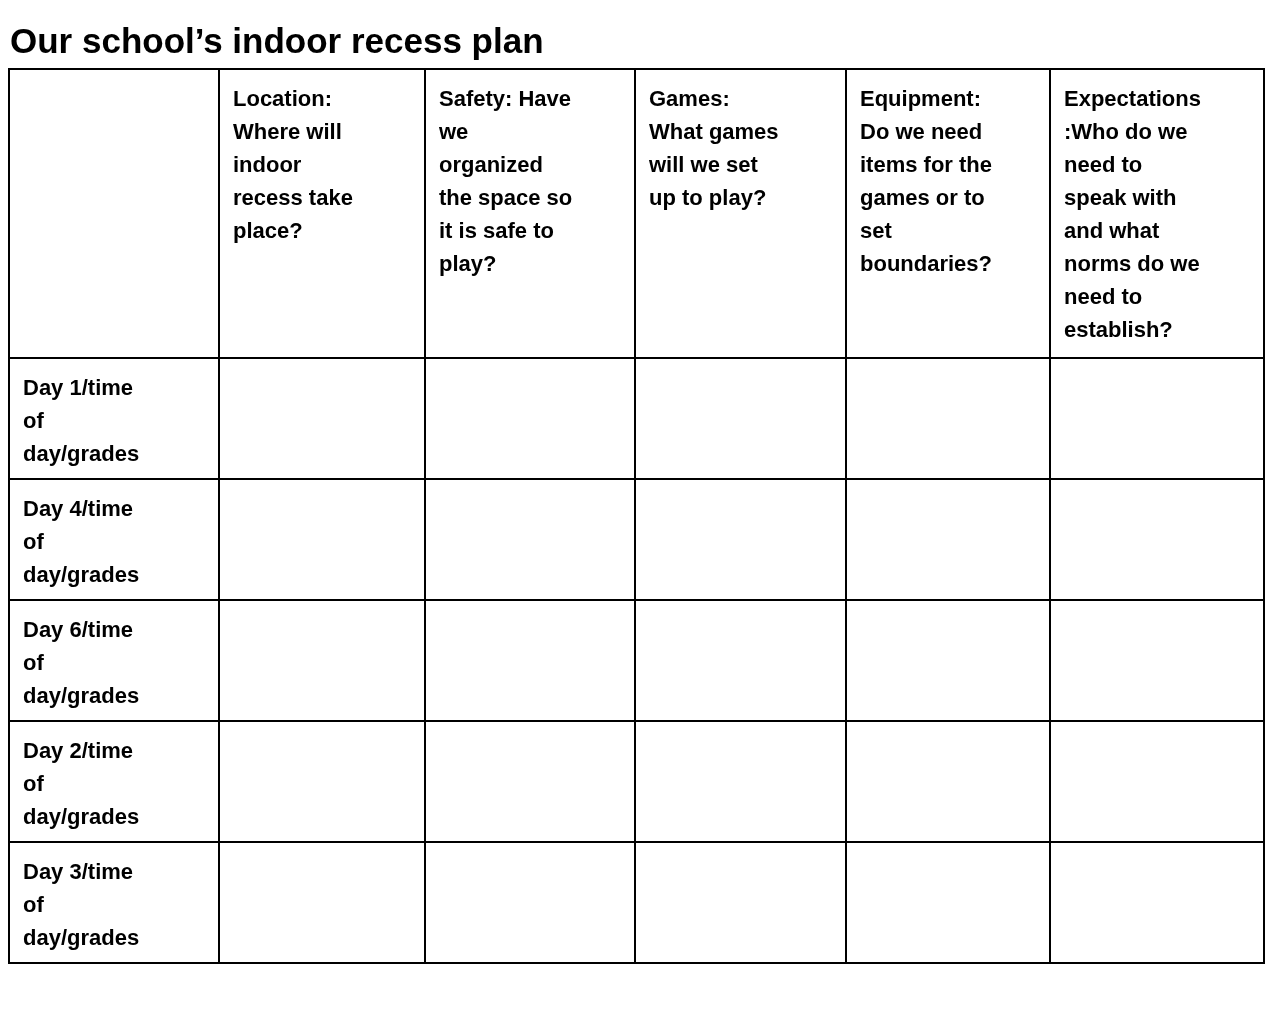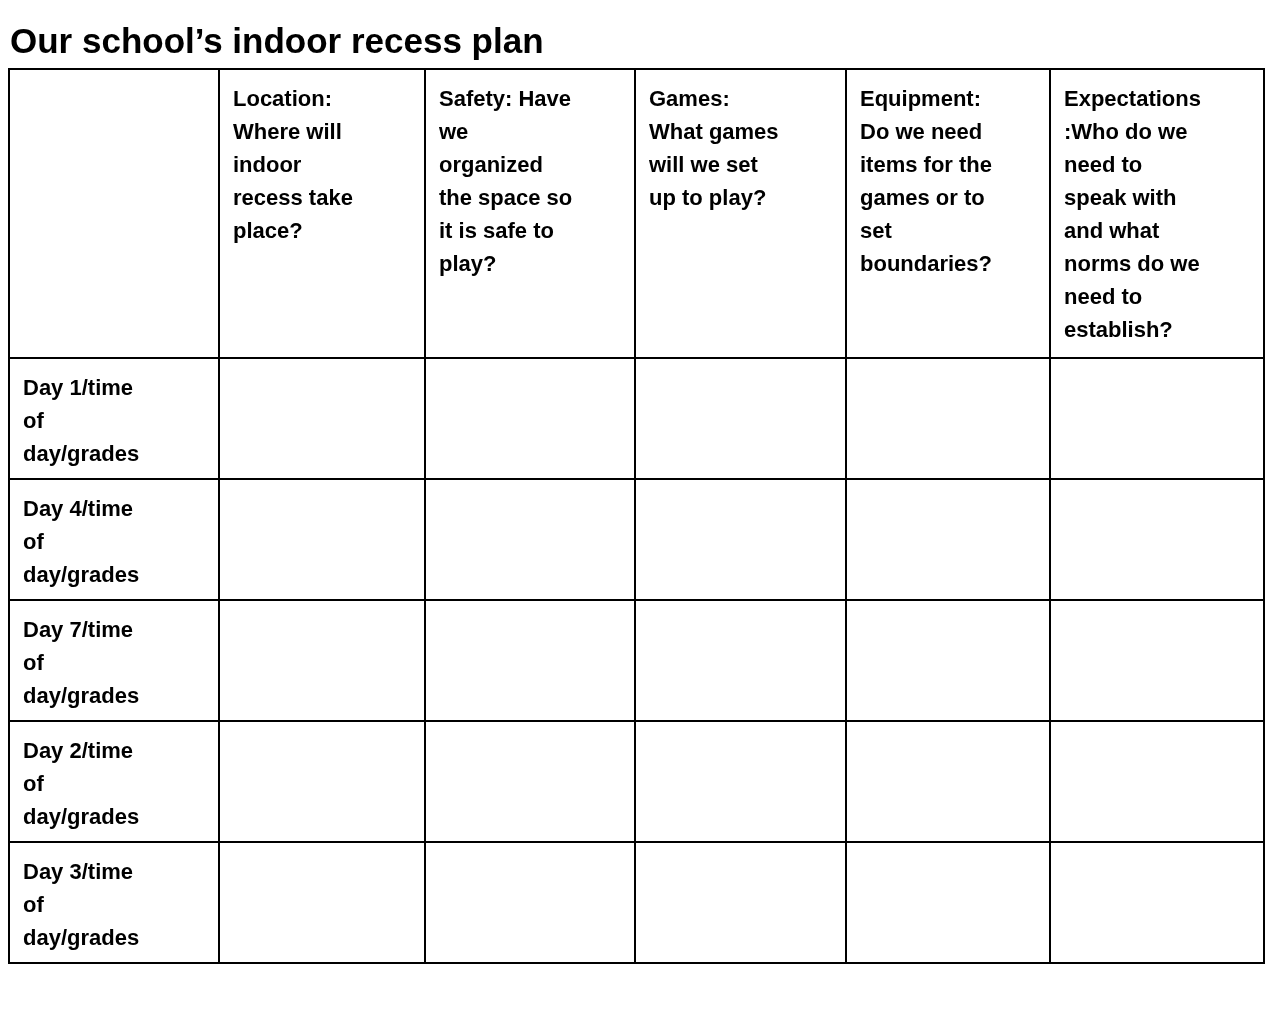--- a/index.html
+++ b/index.html
@@ -116,21 +116,21 @@
 of
 day/grades</th>
       <td></td>
       <td></td>
       <td></td>
       <td></td>
       <td></td>
     </tr>
 
     <tr class="data-row">
-      <th>Day 7/time
+      <th>Day 6/time
 of
 day/grades</th>
       <td></td>
       <td></td>
       <td></td>
       <td></td>
       <td></td>
     </tr>
 
     <tr class="data-row">

